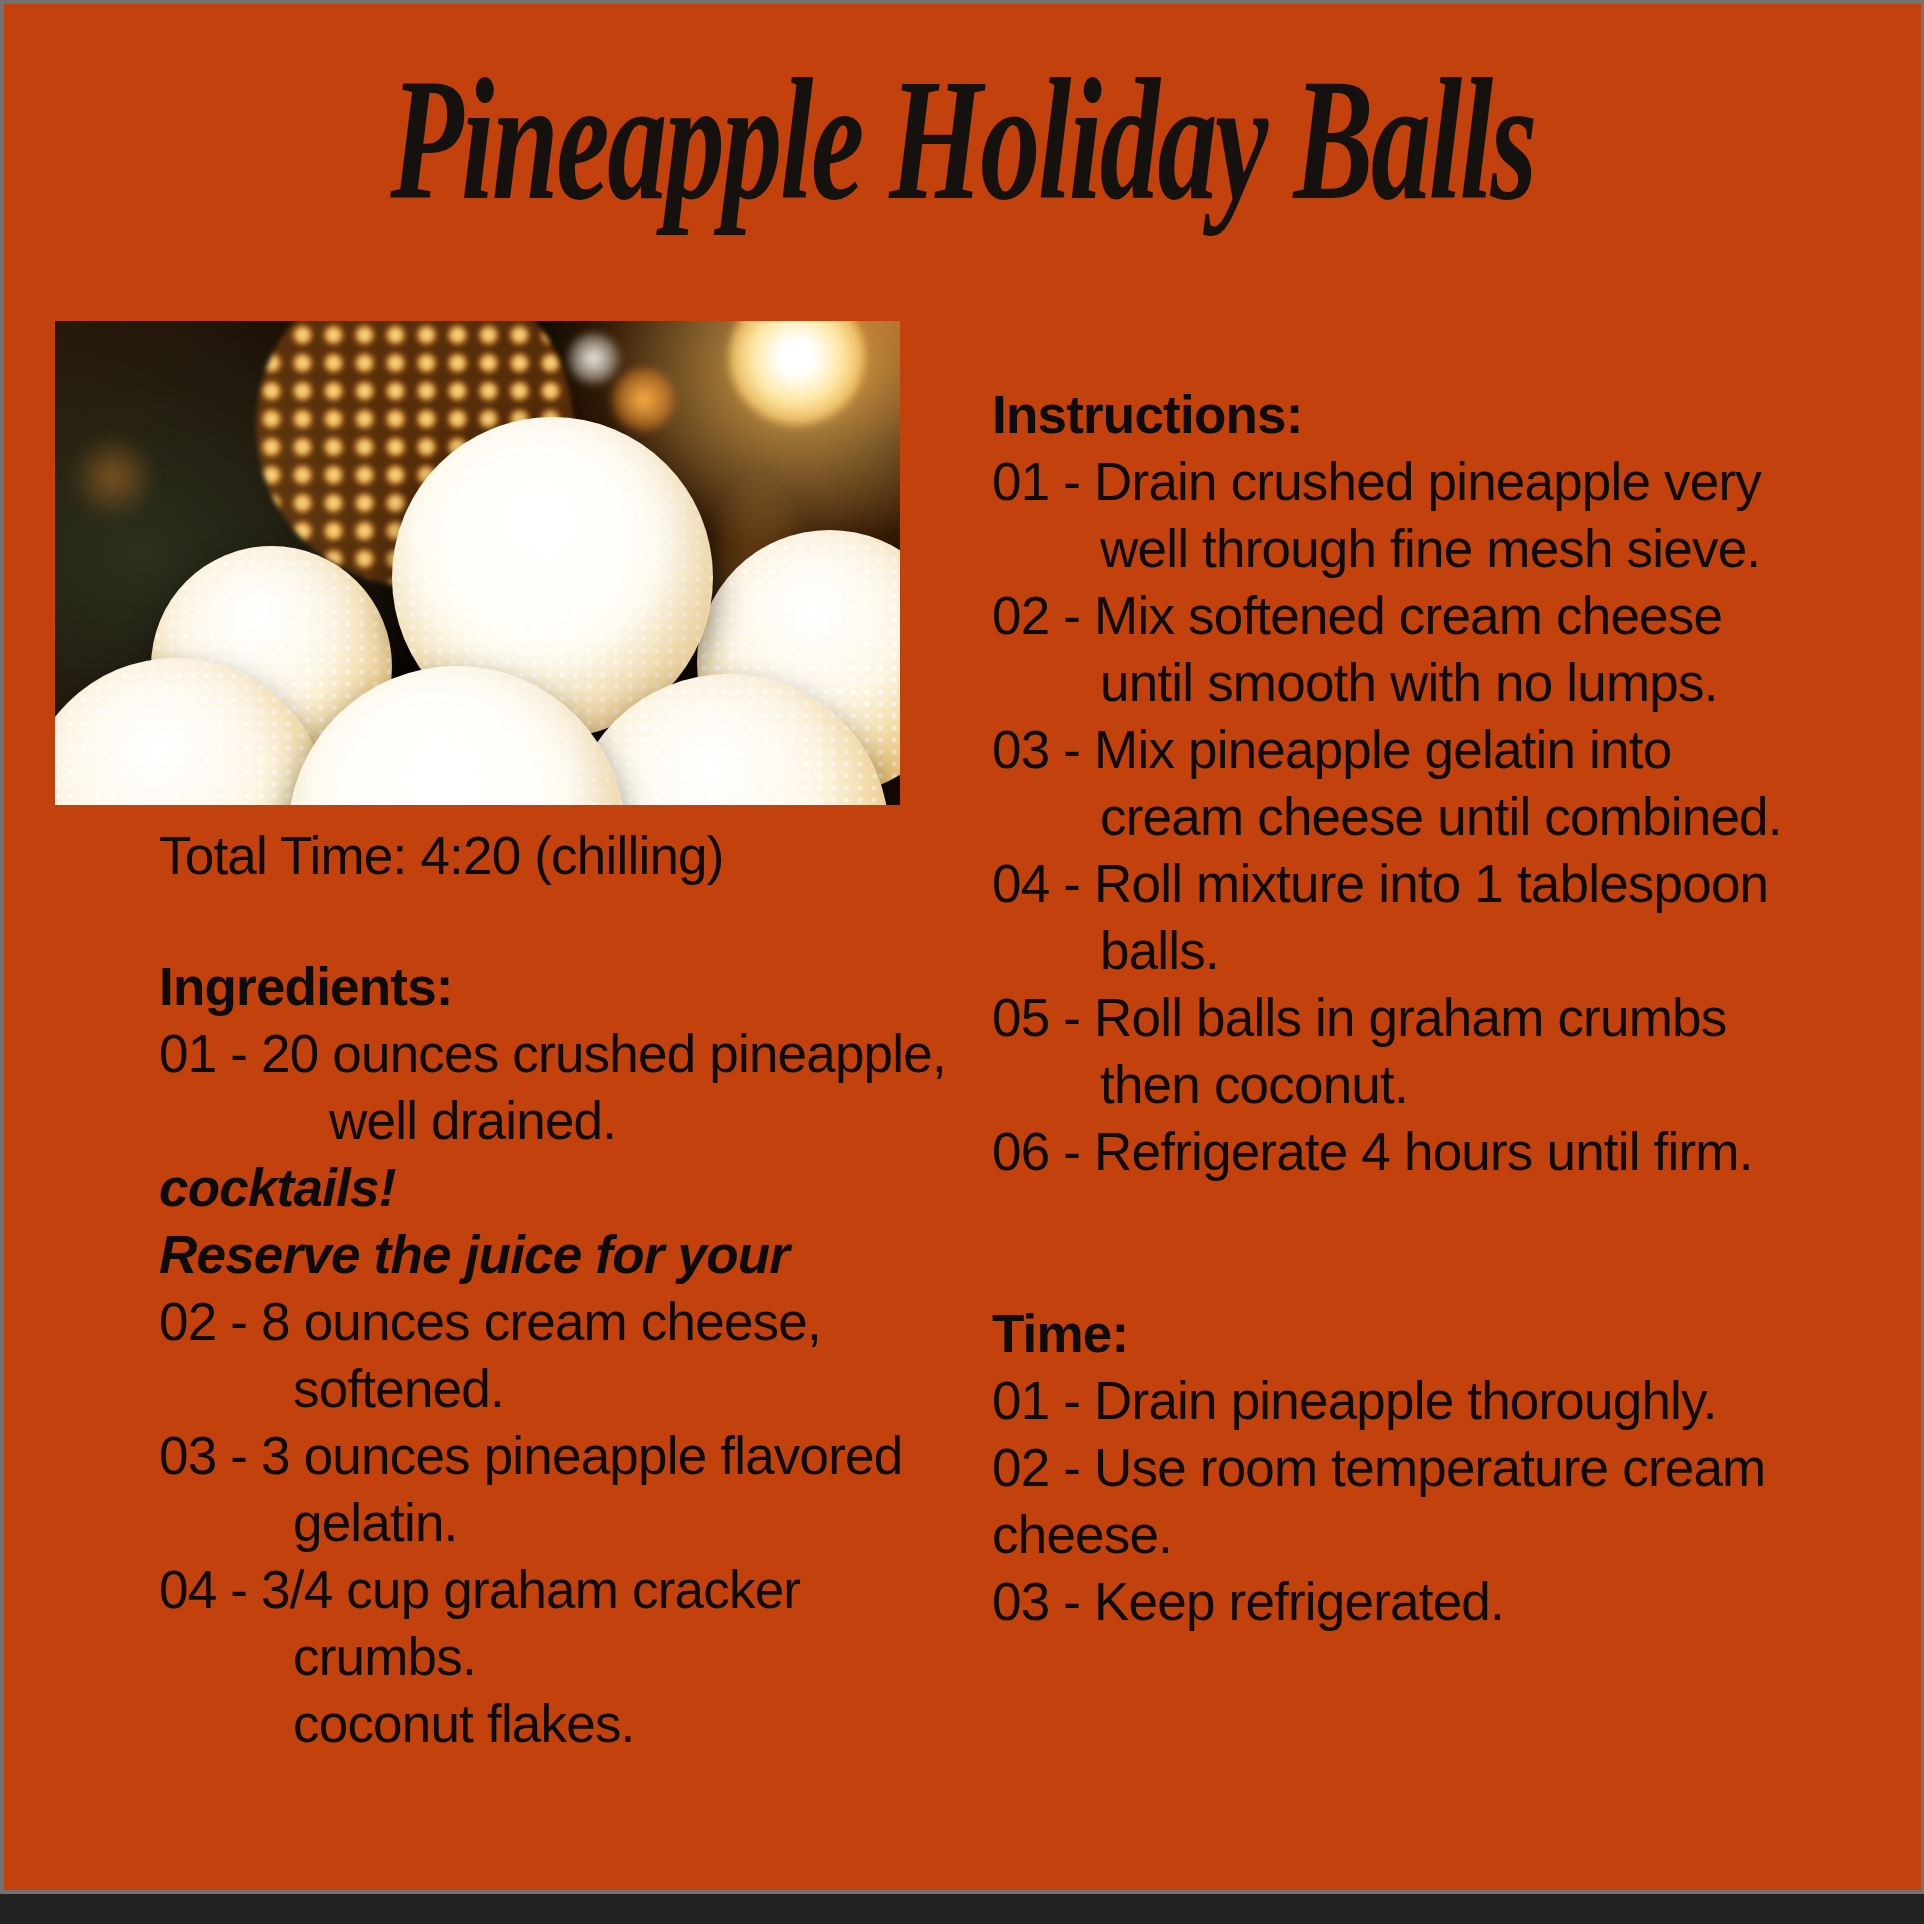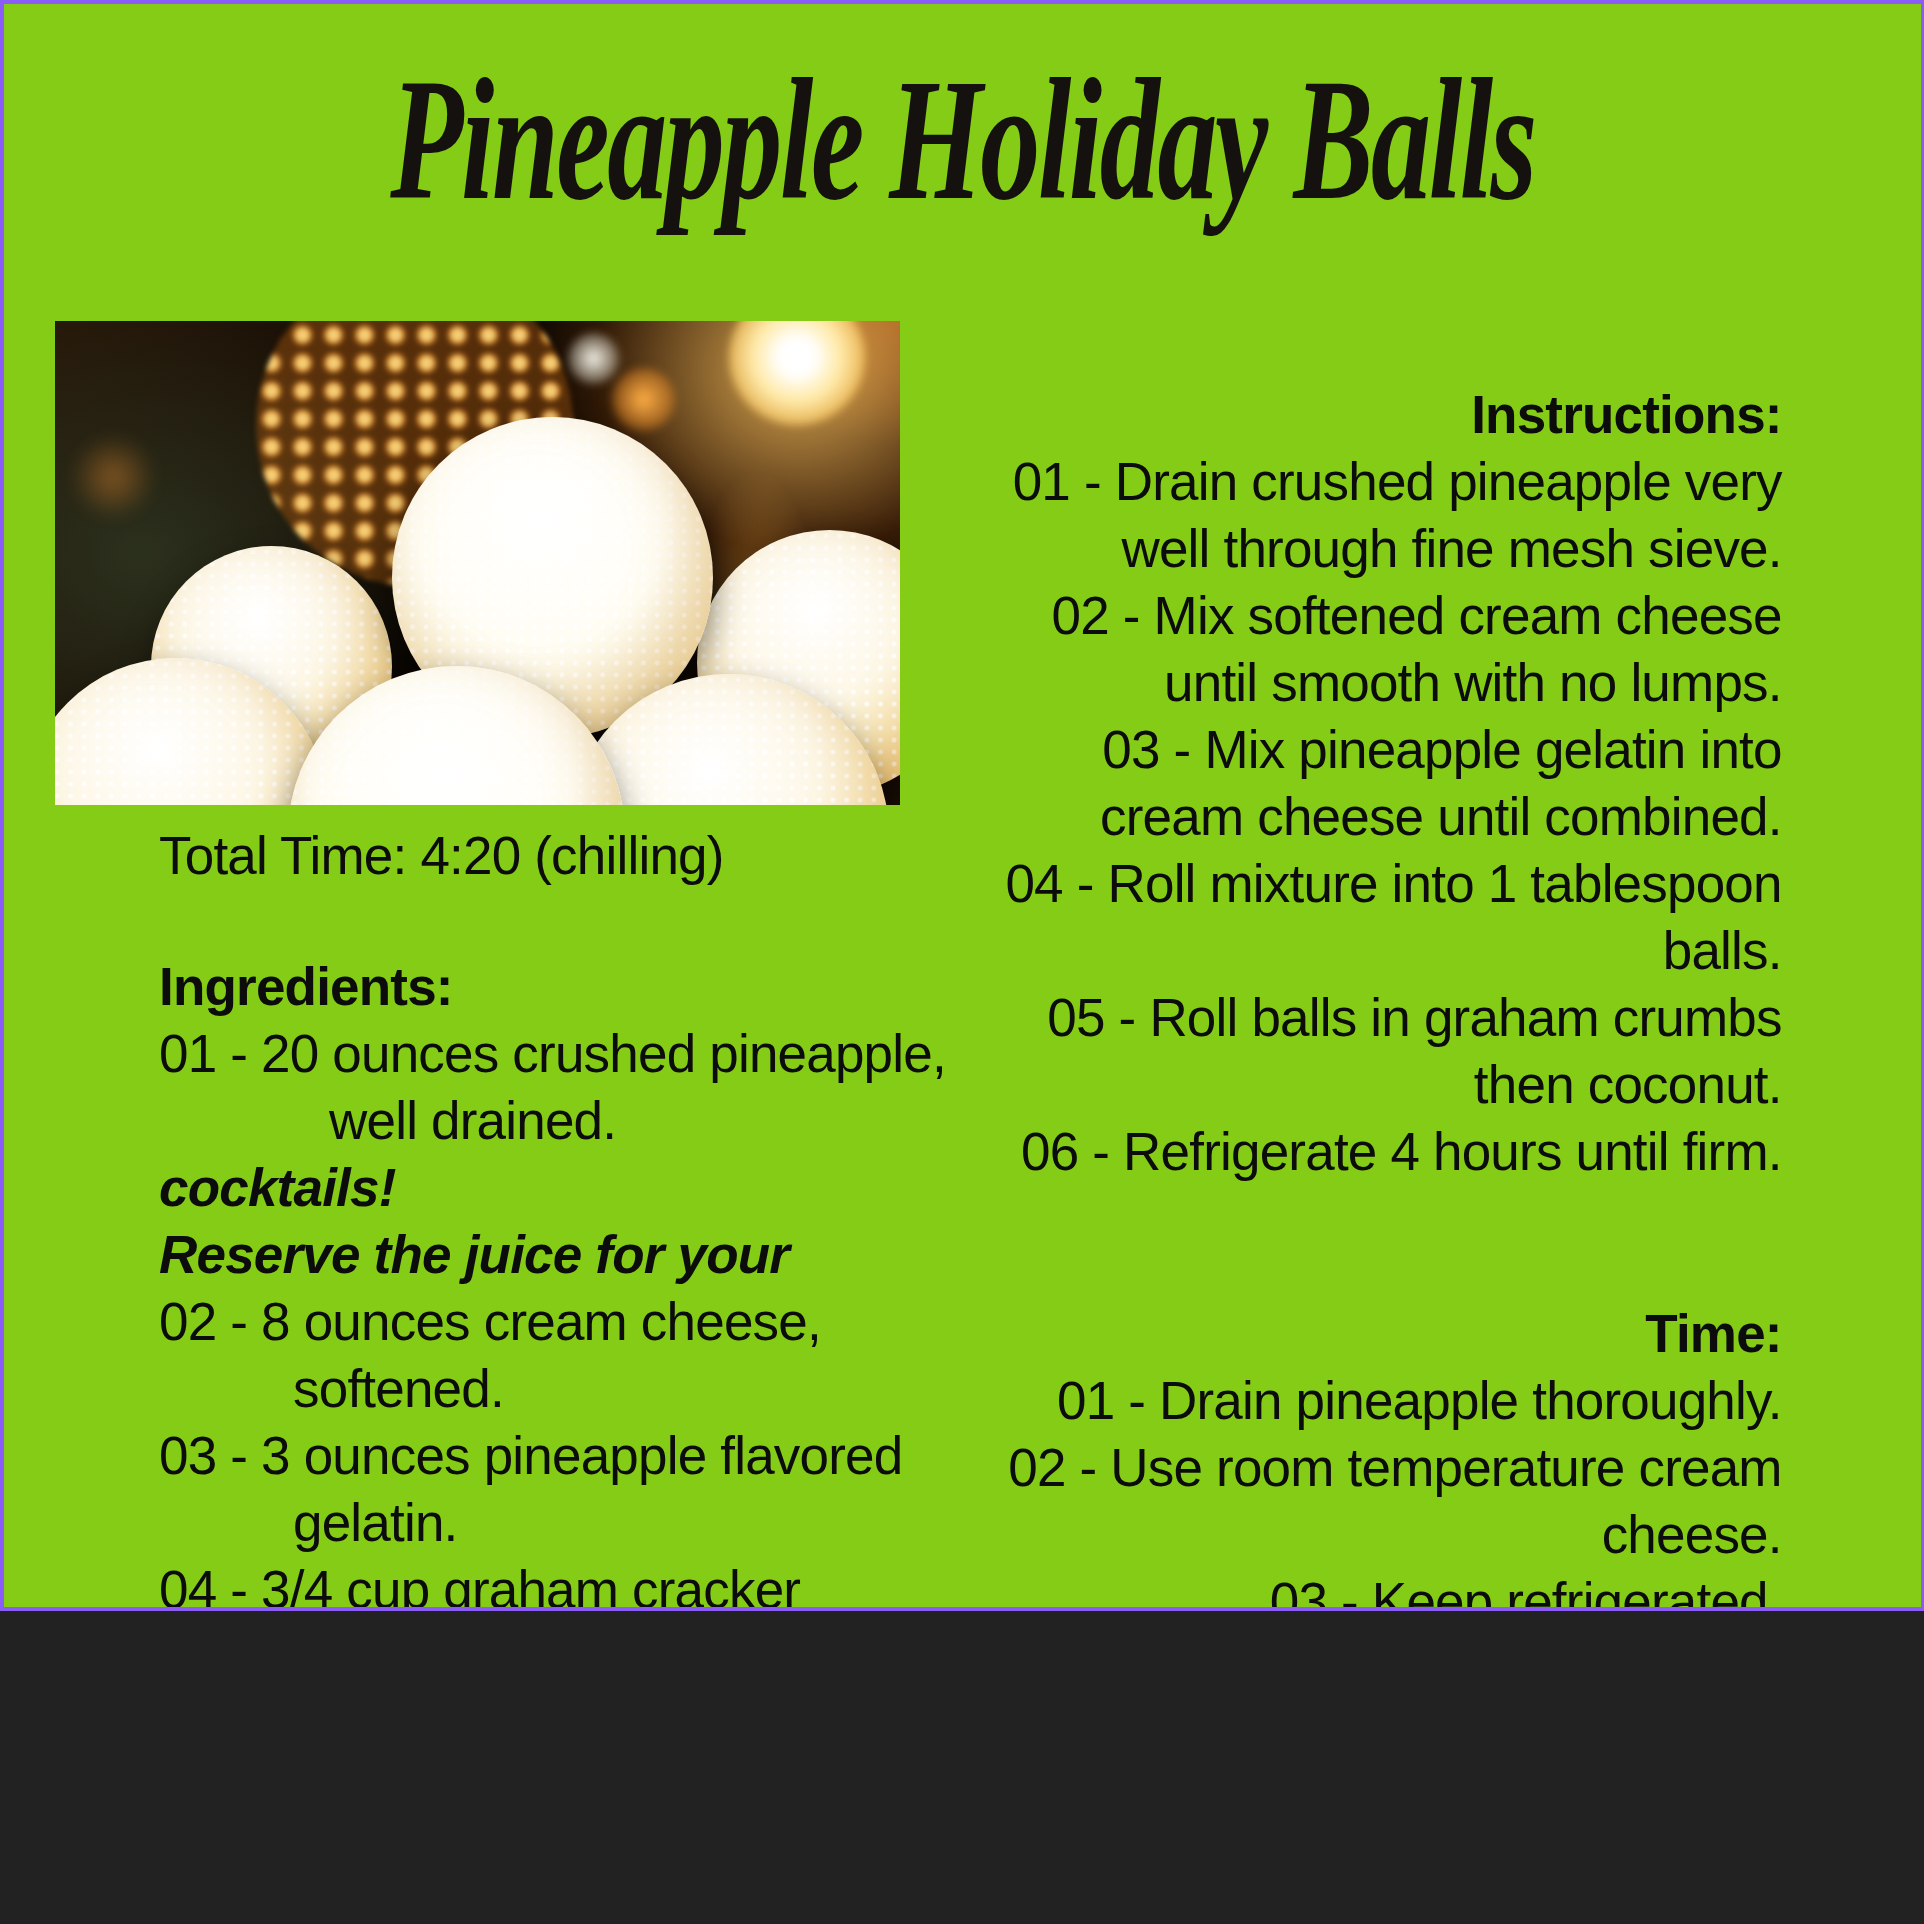--- a/index.html
+++ b/index.html
@@ -1,21 +1,21 @@
 <!DOCTYPE html>
 <html style="font-size:13px"><head>
 <meta charset="utf-8">
 <style>
   html,body{margin:0;padding:0;background:#222;}
   .canvas{
     position:relative;
-    width:1925px;height:1611px;
+    width:1925px;height:1894px;
     box-sizing:border-box;
-    background:#84cc16;
-    border:4px solid #8b5cf6;
+    background:#c2410c;
+    border:4px solid #737373;
     overflow:hidden;
     font-family:"Liberation Sans", sans-serif;
     color:#0c0c0c;
   }
 
   
   .title{
     position:absolute;
     left:0;top:56px;width:100%;
     text-align:center;
@@ -90,21 +90,21 @@
   .ball.white{
     background-image:
       radial-gradient(circle, rgba(255,255,255,.9) 1.6px, transparent 3.2px),
       radial-gradient(circle at 46% 32%, #ffffff 0%, #fffdf4 45%, #f8eecd 72%, #efd695 100%);
     background-size:13.6px 12px, cover;
   }
 
   
   .col{position:absolute;}
   .col-left{left:155px;top:818px;}
-  .col-right{left:988px;top:377px;text-align:right;}
+  .col-right{left:988px;top:377px;}
   .line{
     font-size:53px;
     line-height:67px;
     letter-spacing:-0.8px;
     white-space:nowrap;
   }
   .heading{font-weight:bold;}
   .ing-head{margin-top:64px;}
   .notes-head{margin-top:115px;}
   .col-left .ind1{padding-left:134px;}

